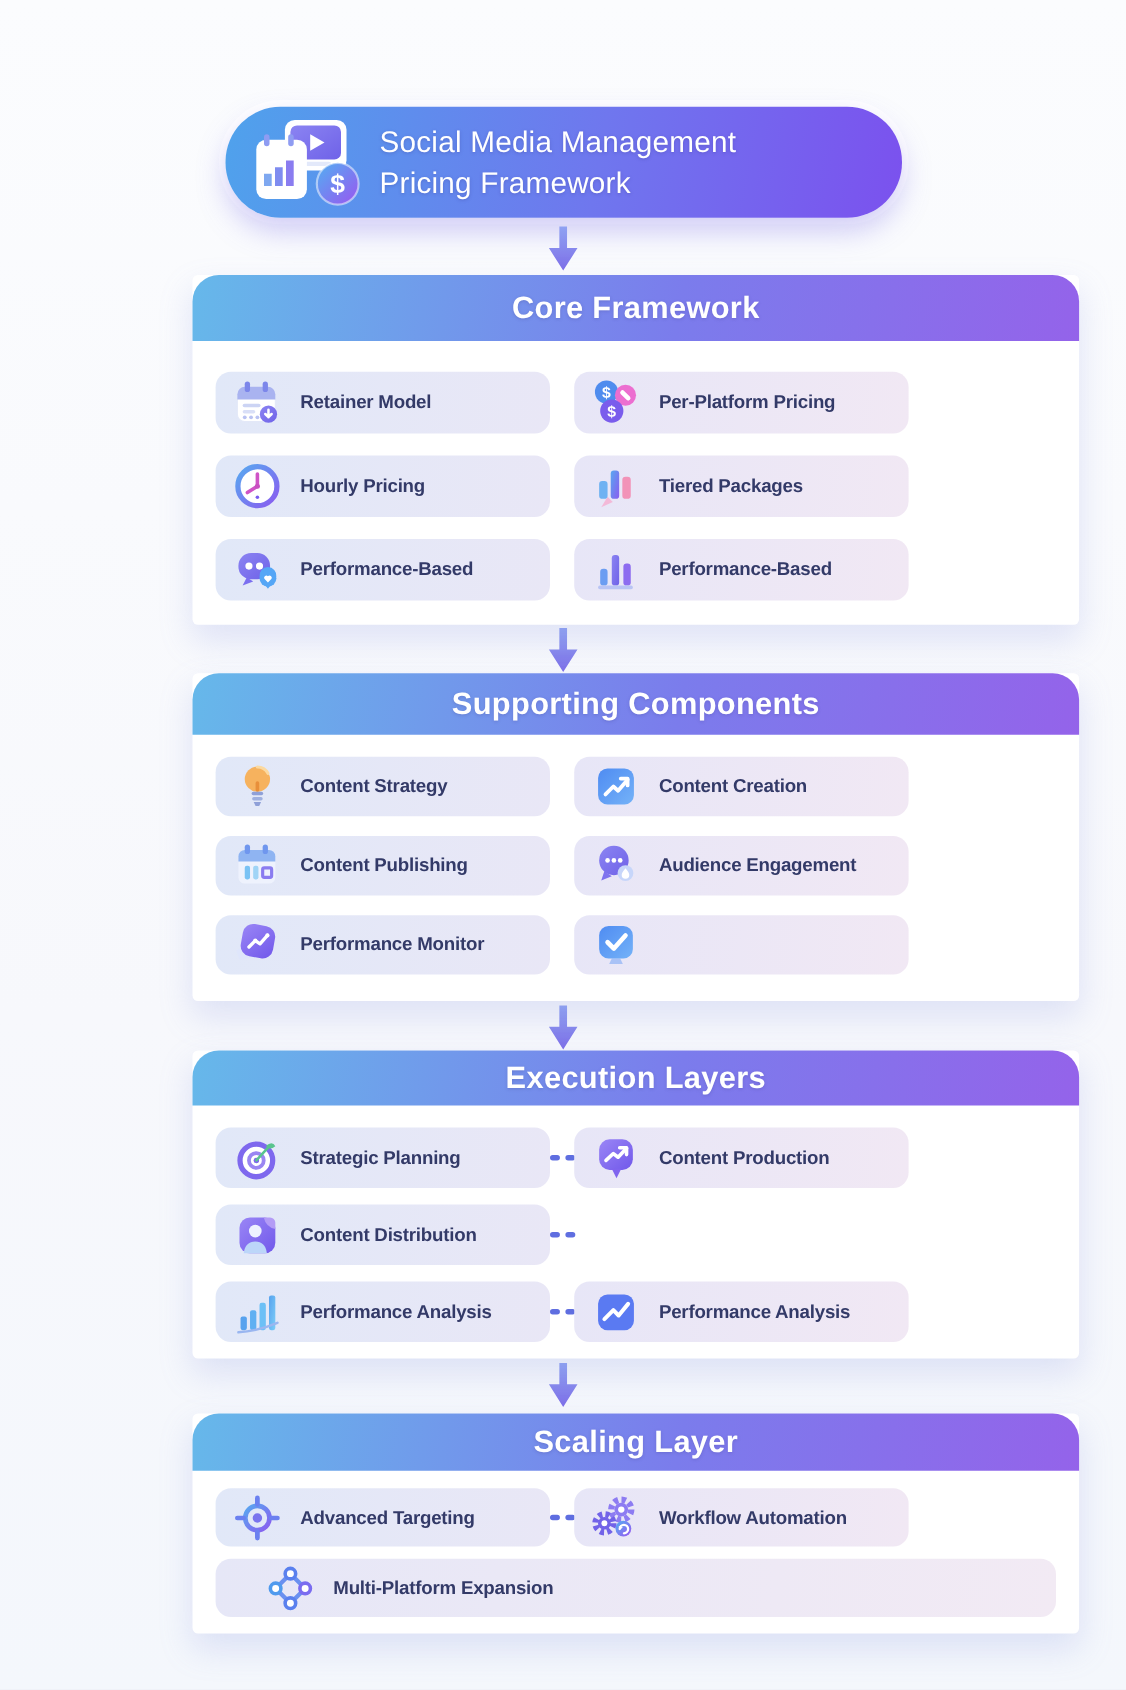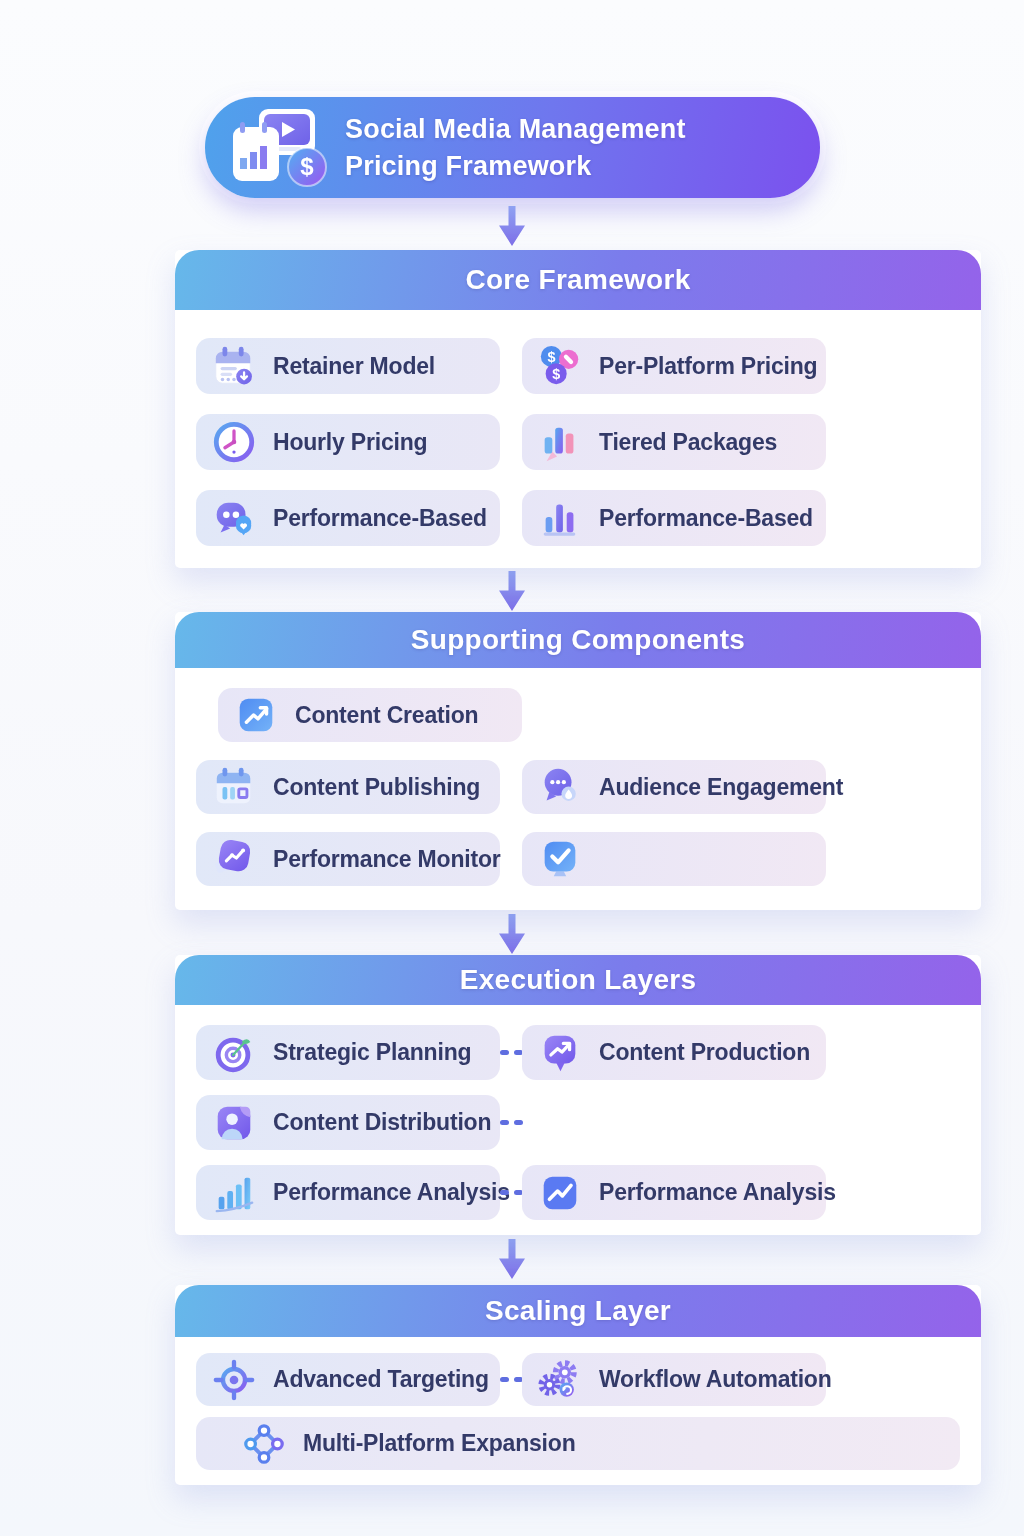--- a/index.html
+++ b/index.html
@@ -9,21 +9,21 @@
     font-family:"Liberation Sans",sans-serif;overflow:hidden;
   }
   
   .title-pill{
     position:absolute;left:205px;top:97px;width:615px;height:101px;
     border-radius:50px;display:flex;align-items:center;
     background:linear-gradient(100deg,#4fa2ec 0%,#6f77ee 55%,#7b51ee 100%);
     box-shadow:0 12px 26px rgba(120,110,230,.35), 0 0 0 6px rgba(255,255,255,.85);
   }
   .title-icon{flex:none;width:104px;height:86px;margin-left:22px;}
-  .title-text{margin-left:14px;color:#fff;font-weight:700;font-size:27px;line-height:37px;
+  .title-text{margin-left:14px;color:#fff;font-weight:400;font-size:27px;line-height:37px;
     text-shadow:0 1px 3px rgba(60,60,150,.35);letter-spacing:.2px;}
   
   .flow-arrow{position:absolute;left:495px;width:34px;height:42px;}
   
   .card{
     position:absolute;left:175px;width:806px;background:#fff;border-radius:5px;
     box-shadow:0 14px 30px rgba(130,145,225,.22);
   }
   .card-header{
     display:flex;align-items:center;justify-content:center;
@@ -38,21 +38,21 @@
   .dashes i{display:block;width:9px;height:5px;border-radius:2.5px;background:#5f6ee0;}
   .item{
     flex:none;width:304px;border-radius:14px;display:flex;align-items:center;
     padding-left:14px;box-sizing:border-box;
     background:linear-gradient(95deg,#e1e8f8 0%,#e9e7f6 100%);
   }
   .item.right{background:linear-gradient(95deg,#e7e6f7 0%,#f1e8f4 100%);}
   .item.full{flex:1 1 auto;width:auto;background:linear-gradient(95deg,#e6e7f7 0%,#f2eaf4 100%);padding-left:44px;}
   .item .icon{flex:none;width:48px;height:48px;display:flex;align-items:center;justify-content:center;}
   .item .icon svg{width:46px;height:46px;}
-  .item .label{margin-left:15px;font-size:23px;font-weight:700;color:#333a68;letter-spacing:-0.2px;white-space:nowrap;}
+  .item .label{margin-left:15px;font-size:17px;font-weight:700;color:#333a68;letter-spacing:-0.2px;white-space:nowrap;}
   
   #card-core{top:250px;height:318px;}   #card-core .card-header{height:60px;}
   #card-core .card-body{padding-top:28px;} #card-core .row{height:56px;margin-bottom:20px;}
   #card-support{top:612px;height:298px;} #card-support .card-header{height:56px;}
   #card-support .card-body{padding-top:20px;} #card-support .row{height:54px;margin-bottom:18px;}
   #card-exec{top:955px;height:280px;}   #card-exec .card-header{height:50px;}
   #card-exec .card-body{padding-top:20px;} #card-exec .row{height:55px;margin-bottom:15px;}
   #card-scale{top:1285px;height:200px;text-align:center;} #card-scale .card-header{height:52px;}
   #card-scale .card-body{padding-top:16px;} #card-scale .row{height:53px;margin-bottom:11px;}
   #arrow-1{top:205px;} #arrow-2{top:570px;} #arrow-3{top:913px;} #arrow-4{top:1238px;}
@@ -230,20 +230,33 @@
           <span class="label">Performance-Based</span>
         </div>
       </div>
     </div>
   </section>
 
   <section class="card" id="card-support">
     <header class="card-header">Supporting Components</header>
     <div class="card-body">
       <div class="row">
+        <div class="item left">
+          <span class="icon">
+            <svg viewBox="0 0 48 48">
+              <circle cx="24" cy="17" r="12" fill="#f6b25e"></circle>
+              <path d="M24 5.5 a11.5 11.5 0 0 1 10 6" stroke="#fbd9a0" stroke-width="3" fill="none" stroke-linecap="round"></path>
+              <rect x="22.3" y="19" width="3.4" height="10" rx="1.7" fill="#e88f3a"></rect>
+              <rect x="18.5" y="29" width="11" height="3.2" rx="1.6" fill="#8fa0d8"></rect>
+              <rect x="19" y="34" width="10" height="3.2" rx="1.6" fill="#9fb0e0"></rect>
+              <path d="M20.5 38.7 h7 l-1.8 3.8 h-3.4z" fill="#8fa0d8"></path>
+            </svg>
+          </span>
+          <span class="label">Content Strategy</span>
+        </div>
         <div class="gap"></div>
         <div class="item right">
           <span class="icon">
             <svg viewBox="0 0 48 48">
               <rect x="7" y="7" width="34" height="34" rx="9" fill="url(#gbl)"></rect>
               <path d="M14 31.5 l7.5-7.5 4.5 4 9-10.5" stroke="#fff" stroke-width="3.6" fill="none" stroke-linecap="round" stroke-linejoin="round"></path>
               <path d="M28.5 16.5 h6.5 v6.5" stroke="#fff" stroke-width="3.6" fill="none" stroke-linecap="round" stroke-linejoin="round"></path>
             </svg>
           </span>
           <span class="label">Content Creation</span>

